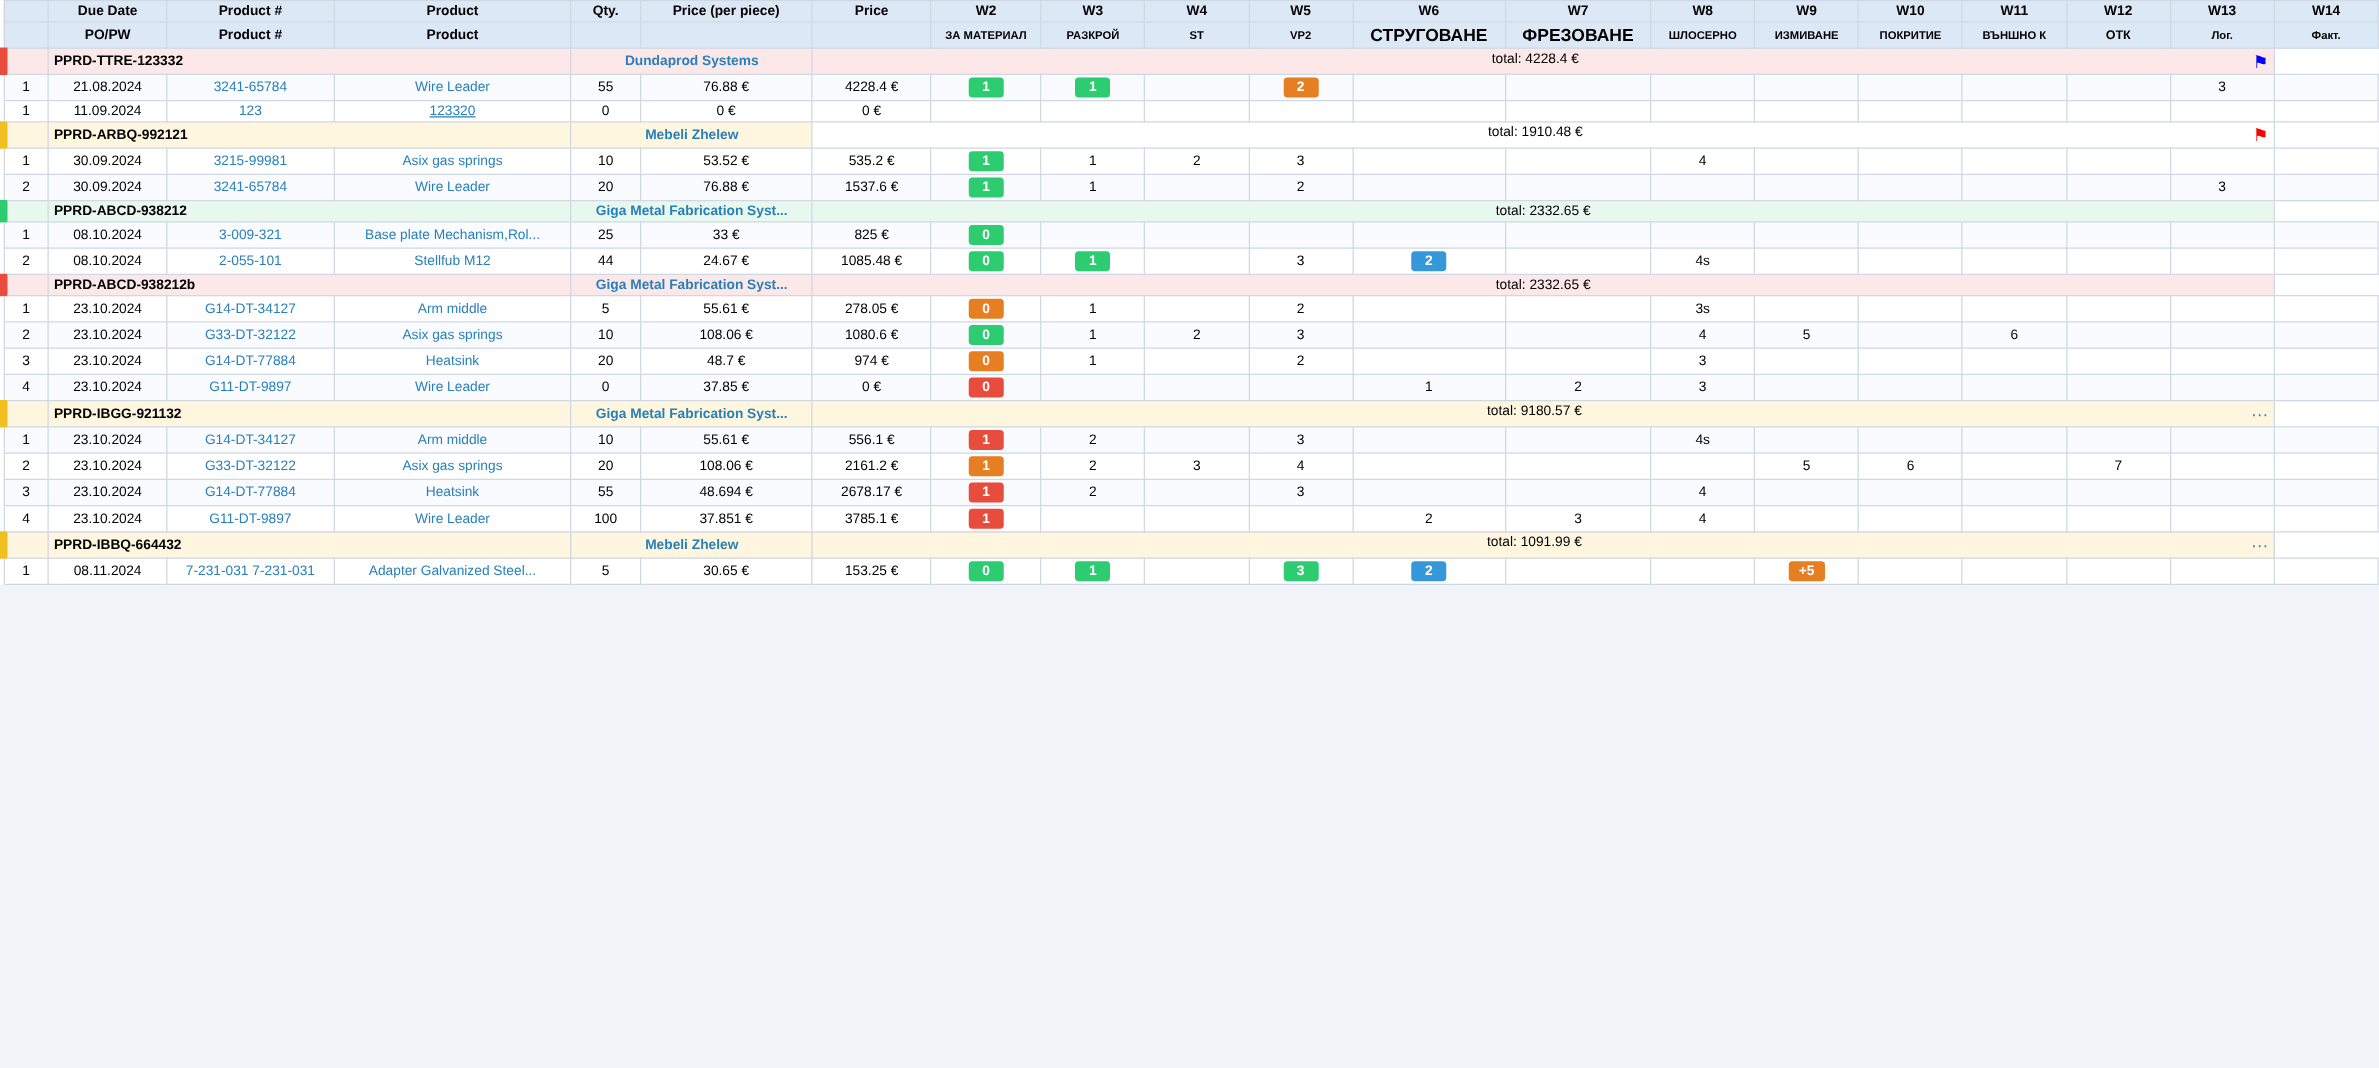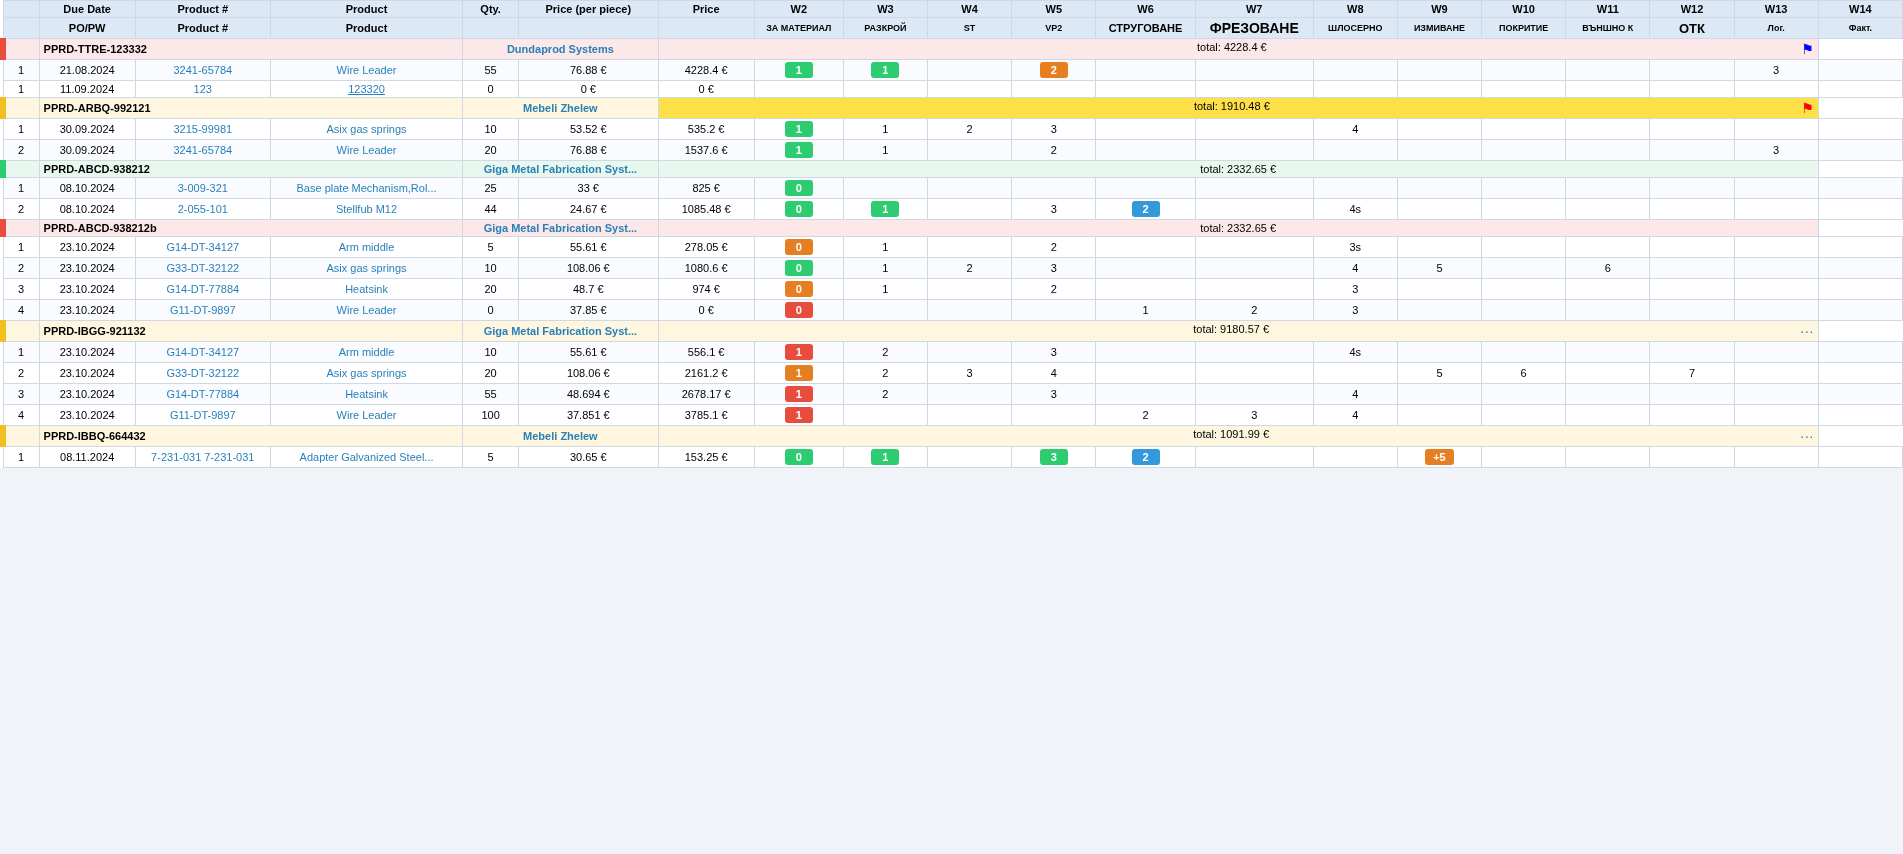--- a/index.html
+++ b/index.html
@@ -59,27 +59,27 @@
       <th>PO/PW</th>
       <th>Product #</th>
       <th>Product</th>
       <th></th>
       <th></th>
       <th></th>
       <th style="font-size:9px;">ЗА МАТЕРИАЛ</th>
       <th style="font-size:9px;">РАЗКРОЙ</th>
       <th style="font-size:9px;">ST</th>
       <th style="font-size:9px;margin-top:38px;">VP2</th>
-      <th style="font-size:11px;margin-top:28px;">СТРУГОВАНЕ</th>
+      <th style="font-size:14px;margin-top:28px;">СТРУГОВАНЕ</th>
       <th style="font-size:14px;">ФРЕЗОВАНЕ</th>
       <th style="font-size:9px;">ШЛОСЕРНО</th>
       <th style="font-size:9px;">ИЗМИВАНЕ</th>
       <th style="font-size:9px;">ПОКРИТИЕ</th>
       <th style="font-size:9px;">ВЪНШНО К</th>
-      <th style="font-size:13px;">ОТК</th>
+      <th style="font-size:10px;">ОТК</th>
       <th style="font-size:9px;">Лог.</th>
       <th style="font-size:9px;">Факт.</th>
     </tr>
   </thead>
   <tbody id="table-body">
         <tr style="background:#fce8e8;">
     <td style="border-left:6px solid #e74c3c;background:#fce8e8;"></td>
     <td colspan="3" style="text-align:left;font-weight:bold;background:#fce8e8;">PPRD-TTRE-123332</td>
     <td colspan="2" style="color:#2980b9;font-weight:bold;background:#fce8e8;">Dundaprod Systems</td>
     <td colspan="13" style="background:#fce8e8;">total: 4228.4 €<span style="color:blue;font-size:14px;float:right;">⚑</span></td>
@@ -125,21 +125,21 @@
           <td></td>
           <td></td>
           <td></td>
           <td></td>
           <td></td>
     </tr>
         <tr style="background:#fef6de;">
     <td style="border-left:6px solid #f0c020;background:#fef6de;"></td>
     <td colspan="3" style="text-align:left;font-weight:bold;background:#fef6de;">PPRD-ARBQ-992121</td>
     <td colspan="2" style="color:#2980b9;font-weight:bold;background:#fef6de;">Mebeli Zhelew</td>
-    <td colspan="13" style="background:#fde047;">total: 1910.48 €<span style="color:red;font-size:14px;float:right;">⚑</span></td>
+    <td colspan="13" style="background:#ffffff;">total: 1910.48 €<span style="color:red;font-size:14px;float:right;">⚑</span></td>
   </tr>
         <tr class="data-row">
       <td>1</td>
       <td>30.09.2024</td>
       <td style="color:#2980b9;cursor:pointer;">3215-99981</td>
       <td style="color:#2980b9;">Asix gas springs</td>
       <td>10</td>
       <td>53.52 €</td>
       <td>535.2 €</td>
       <td><span class="badge badge-green">1</span></td>

